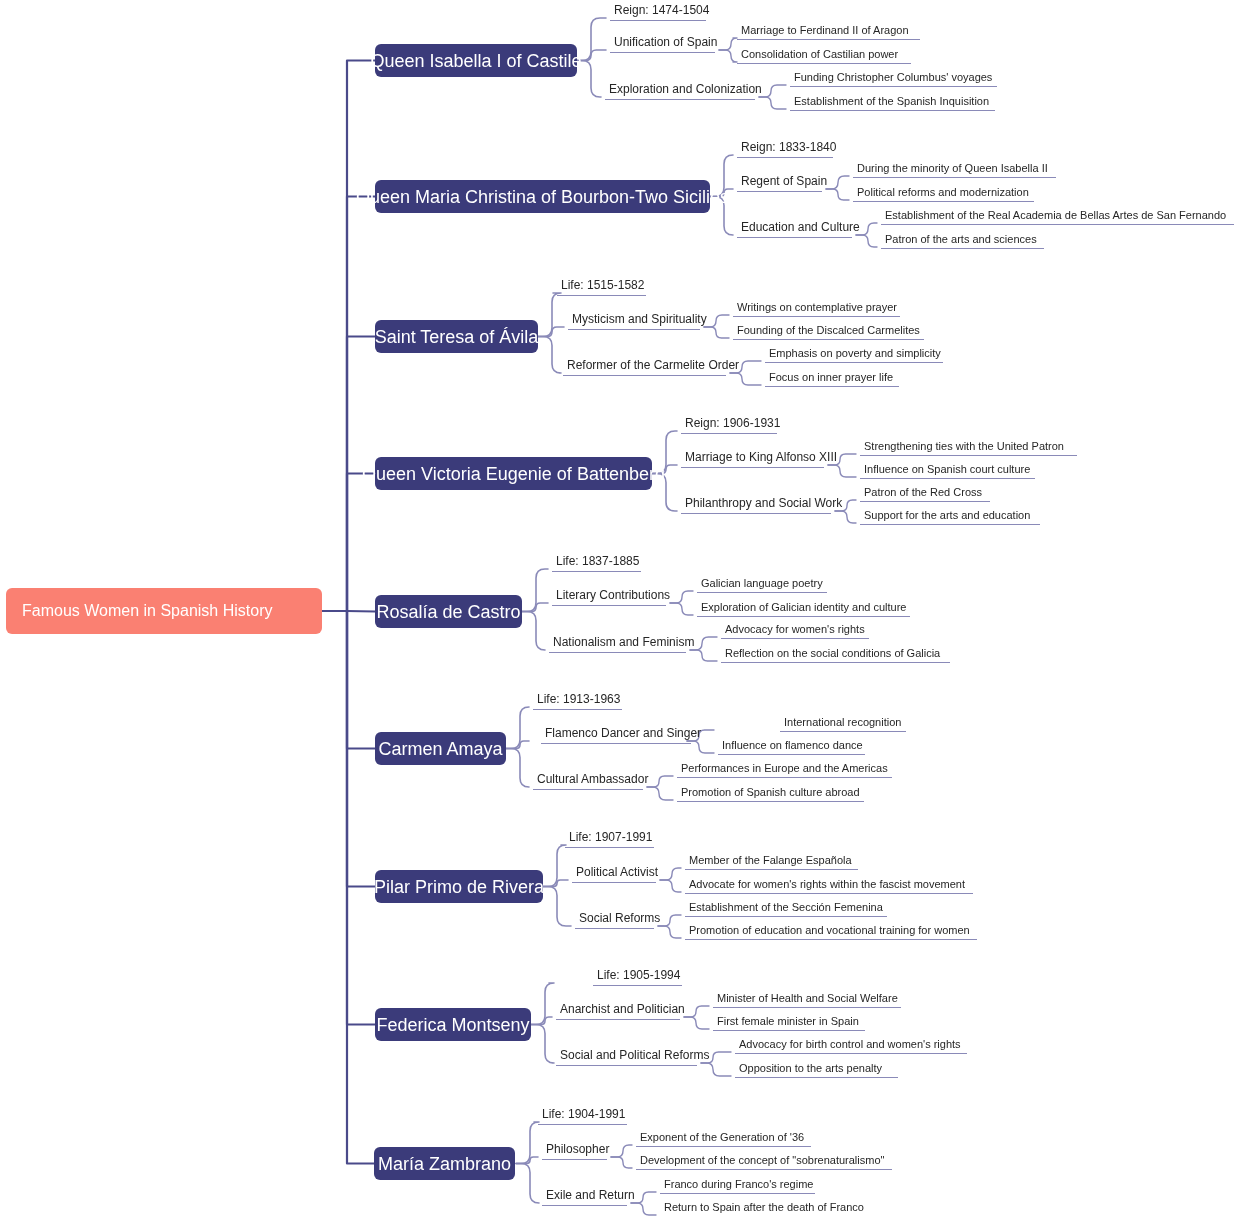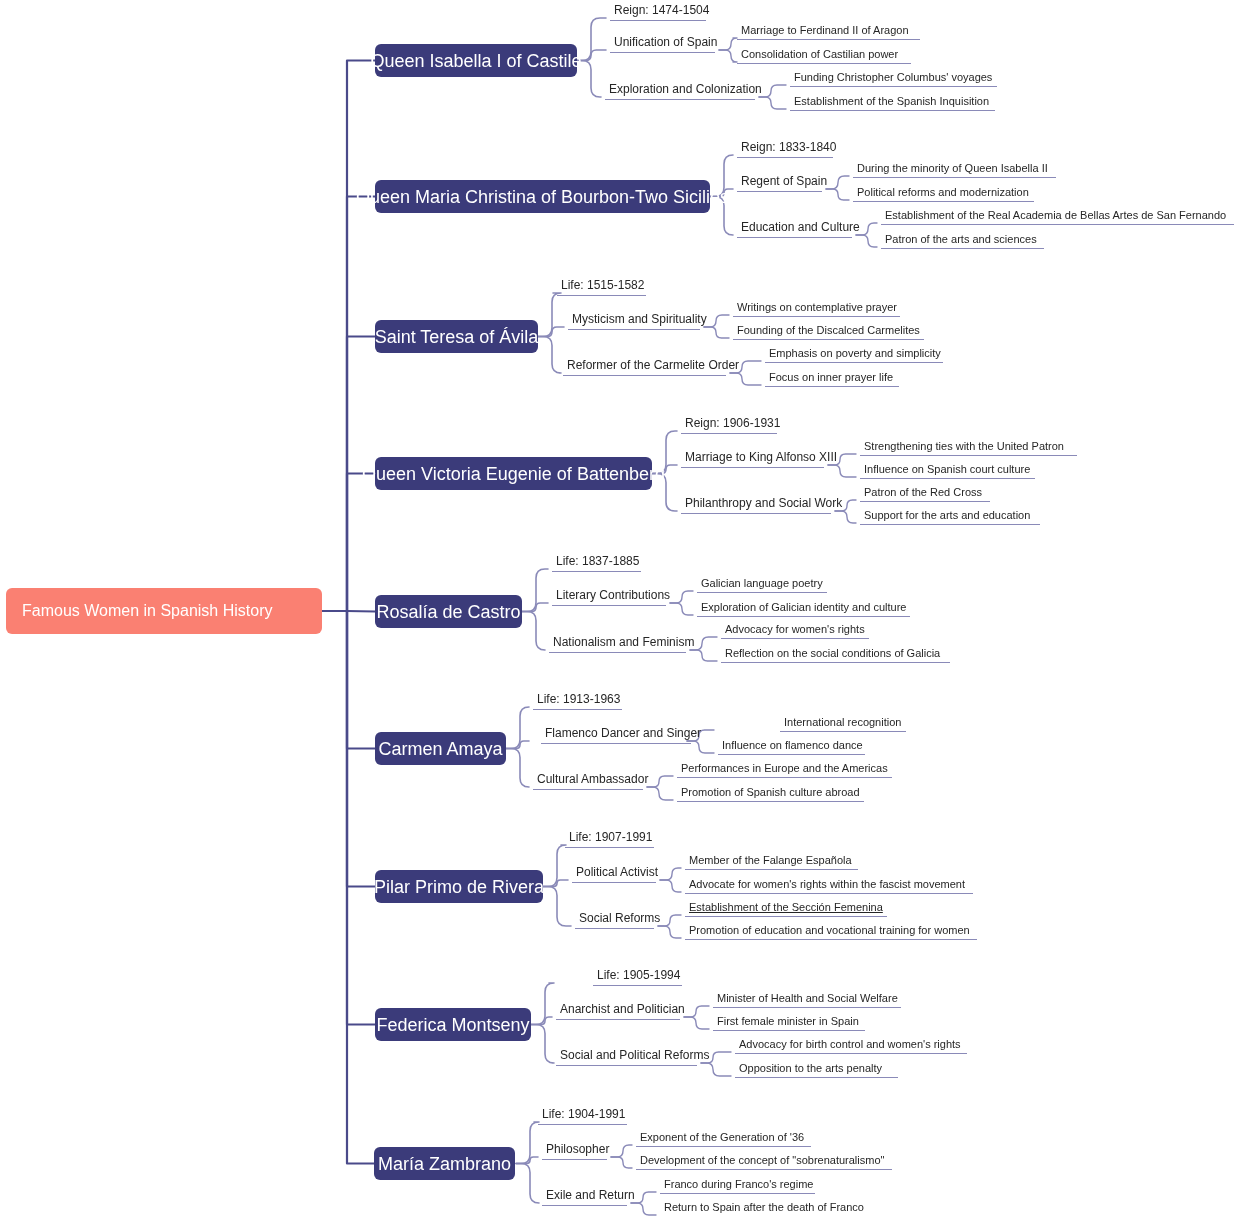--- a/index.html
+++ b/index.html
@@ -167,21 +167,21 @@
       <div class="node lvl3" style="left: 718px; top: 740px; width: 147px;">Influence on flamenco dance</div>
       <div class="node lvl2" style="left: 533px; top: 773px; width: 110px;">Cultural Ambassador</div>
       <div class="node lvl3" style="left: 677px; top: 763px; width: 215px;">Performances in Europe and the Americas</div>
       <div class="node lvl3" style="left: 677px; top: 787px; width: 187px;">Promotion of Spanish culture abroad</div>
       <div class="node lvl1" style="left: 375px; top: 870px; width: 168px; height: 33px; display: flex; align-items: center; justify-content: center;">Pilar Primo de Rivera</div>
       <div class="node lvl2" style="left: 565px; top: 831px; width: 89px;">Life: 1907-1991</div>
       <div class="node lvl2" style="left: 572px; top: 866px; width: 84px;">Political Activist</div>
       <div class="node lvl3" style="left: 685px; top: 855px; width: 173px;">Member of the Falange Española</div>
       <div class="node lvl3" style="left: 685px; top: 879px; width: 288px;">Advocate for women's rights within the fascist movement</div>
       <div class="node lvl2" style="left: 575px; top: 912px; width: 79px;">Social Reforms</div>
-      <div class="node lvl3" style="left: 685px; top: 902px; width: 202px; text-decoration: underline;">Establishment of the Sección Femenina</div>
+      <div class="node lvl3" style="left: 685px; top: 902px; width: 202px;">Establishment of the Sección Femenina</div>
       <div class="node lvl3" style="left: 685px; top: 925px; width: 292px;">Promotion of education and vocational training for women</div>
       <div class="node lvl1" style="left: 375px; top: 1008px; width: 156px; height: 33px; display: flex; align-items: center; justify-content: center;">Federica Montseny</div>
       <div class="node lvl2" style="left: 553px; top: 969px; width: 89px; margin-left: 40px;">Life: 1905-1994</div>
       <div class="node lvl2" style="left: 556px; top: 1003px; width: 124px;">Anarchist and Politician</div>
       <div class="node lvl3" style="left: 713px; top: 993px; width: 188px;">Minister of Health and Social Welfare</div>
       <div class="node lvl3" style="left: 713px; top: 1016px; width: 152px;">First female minister in Spain</div>
       <div class="node lvl2" style="left: 556px; top: 1049px; width: 141px;">Social and Political Reforms</div>
       <div class="node lvl3" style="left: 735px; top: 1039px; width: 232px;">Advocacy for birth control and women's rights</div>
       <div class="node lvl3" style="left: 735px; top: 1063px; width: 163px;">Opposition to the arts penalty</div>
       <div class="node lvl1" style="left: 374px; top: 1147px; width: 141px; height: 33px; display: flex; align-items: center; justify-content: center;">María Zambrano</div>

